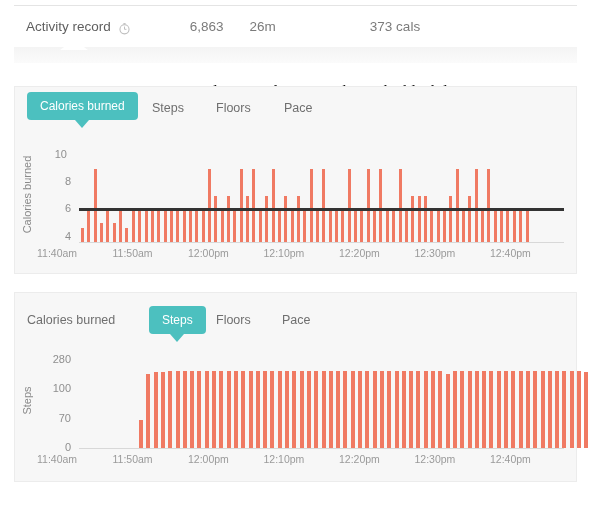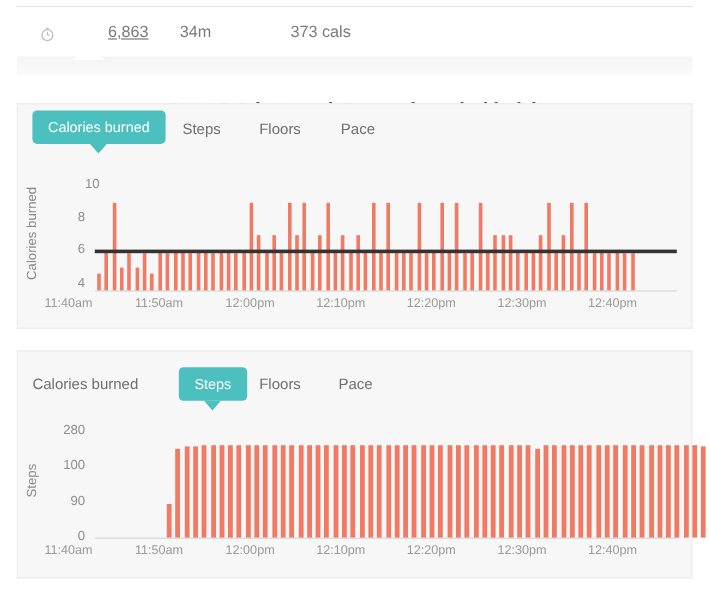--- a/index.html
+++ b/index.html
@@ -19,24 +19,24 @@
   .header-row{
     display:flex;align-items:center;height:41px;padding-left:12px;
     font-size:13.5px;color:#6d6d6d;
   }
   .hdr-title{color:#5f5f5f;font-size:13.5px;}
   .stopwatch{
     display:inline-block;width:13px;height:13px;margin-left:7px;margin-right:0px;
     position:relative;top:2px;
   }
   .stat{color:#7b7b7b;font-size:13.5px;white-space:nowrap;}
-  .s1{margin-left:44px;text-decoration:underline;}
+  .s1{margin-left:59px;}
   .s2{margin-left:50px;}
   .s3{margin-left:26px;}
-  .s4{margin-left:66px;}
+  .s4{margin-left:94px;}
 
   .header-shadow{
     position:absolute;left:14px;top:47px;width:563px;height:16px;
     background:linear-gradient(#f4f4f4,#fbfbfb);
   }
   .tab-pointer{
     position:absolute;left:60px;top:40px;width:0;height:0;
     border-left:14px solid transparent;border-right:14px solid transparent;
     border-bottom:10px solid #ffffff;
   }
@@ -119,30 +119,31 @@
   #arrow-1{left:330px;top:120px;}
   #arrow-2{left:420px;top:127px;}
 </style>
 </head>
 <body>
 
 <div class="top-rule"></div>
 
 <div class="header-card">
   <div class="header-row">
+    <span class="hdr-title">Activity record</span>
     <span class="stopwatch">
       <svg width="13" height="13" viewBox="0 0 16 16">
         <circle cx="8" cy="9" r="5.6" fill="none" stroke="#bdbdbd" stroke-width="1.3"></circle>
         <line x1="8" y1="9" x2="8" y2="5.6" stroke="#bdbdbd" stroke-width="1.2"></line>
         <line x1="8" y1="9" x2="10.4" y2="9" stroke="#bdbdbd" stroke-width="1.2"></line>
         <rect x="6.6" y="1.4" width="2.8" height="1.5" fill="#bdbdbd"></rect>
       </svg>
     </span>
     <span class="stat s1">6,863</span>
-    <span class="stat s3">34m</span>
+    <span class="stat s3">26m</span>
     <span class="stat s4">373 cals</span>
   </div>
 </div>
 <div class="header-shadow"></div>
 <div class="tab-pointer-shadow"></div>
 <div class="tab-pointer"></div>
 
 <div class="ann-title">VAM 7 Calories and Greater above the black line</div>
 <div class="ann-num" id="ann-num-1">3</div>
 <div class="ann-num" id="ann-num-2">3</div>
@@ -165,21 +166,21 @@
     <div class="tab tab-active" id="cal-tab-calories">Calories burned</div>
     <div class="tab" id="cal-tab-steps">Steps</div>
     <div class="tab" id="cal-tab-floors">Floors</div>
     <div class="tab" id="cal-tab-pace">Pace</div>
   </div>
   <div class="chart-wrap" id="chart-cal">
       <div class="ylabel" style="left: 6px; top: 155px; width: 95px; text-align: center;">Calories burned</div>
       <div class="ytick" style="left: 30px; top: 142.571px;">4</div>
       <div class="ytick" style="left: 30px; top: 115.429px;">6</div>
       <div class="ytick" style="left: 30px; top: 88.2857px;">8</div>
-      <div class="ytick" style="left: 42px; top: 61.1429px;">10</div>
+      <div class="ytick" style="left: 26px; top: 61.1429px;">10</div>
       <div class="axisline" style="left: 64px; top: 155px; width: 485px;"></div>
       <div class="plot" style="left: 64px; top: 60px; width: 485px; height: 95px;">
         <div class="bar" style="left: 2px; width: 3px; height: 13.5714px; background: rgb(240, 122, 99);"></div>
         <div class="bar" style="left: 8.35px; width: 3px; height: 32.5714px; background: rgb(240, 122, 99);"></div>
         <div class="bar" style="left: 14.7px; width: 3px; height: 73.2857px; background: rgb(240, 122, 99);"></div>
         <div class="bar" style="left: 21.05px; width: 3px; height: 19px; background: rgb(240, 122, 99);"></div>
         <div class="bar" style="left: 27.4px; width: 3px; height: 31.2143px; background: rgb(240, 122, 99);"></div>
         <div class="bar" style="left: 33.75px; width: 3px; height: 19px; background: rgb(240, 122, 99);"></div>
         <div class="bar" style="left: 40.1px; width: 3px; height: 31.2143px; background: rgb(240, 122, 99);"></div>
         <div class="bar" style="left: 46.45px; width: 3px; height: 13.5714px; background: rgb(240, 122, 99);"></div>
@@ -261,21 +262,21 @@
 <div class="panel" id="panel-steps">
   <div class="tabbar">
     <div class="tab" id="st-tab-calories">Calories burned</div>
     <div class="tab tab-active" id="st-tab-steps">Steps</div>
     <div class="tab" id="st-tab-floors">Floors</div>
     <div class="tab" id="st-tab-pace">Pace</div>
   </div>
   <div class="chart-wrap" id="chart-steps">
       <div class="ylabel" style="left: 6px; top: 155px; width: 95px; text-align: center;">Steps</div>
       <div class="ytick" style="left: 30px; top: 148px;">0</div>
-      <div class="ytick" style="left: 30px; top: 118.679px;">90</div>
+      <div class="ytick" style="left: 30px; top: 118.679px;">70</div>
       <div class="ytick" style="left: 30px; top: 89.358px;">100</div>
       <div class="ytick" style="left: 30px; top: 60.037px;">280</div>
       <div class="axisline" style="left: 64px; top: 155px; width: 485px;"></div>
       <div class="plot" style="left: 64px; top: 60px; width: 485px; height: 95px;">
         <div class="bar" style="left: 60px; width: 4px; height: 28.1481px; background: rgb(240, 122, 99);"></div>
         <div class="bar" style="left: 67.3px; width: 4px; height: 73.8889px; background: rgb(240, 122, 99);"></div>
         <div class="bar" style="left: 74.6px; width: 4px; height: 75.6481px; background: rgb(240, 122, 99);"></div>
         <div class="bar" style="left: 81.9px; width: 4px; height: 76.2346px; background: rgb(240, 122, 99);"></div>
         <div class="bar" style="left: 89.2px; width: 4px; height: 76.821px; background: rgb(240, 122, 99);"></div>
         <div class="bar" style="left: 96.5px; width: 4px; height: 76.821px; background: rgb(240, 122, 99);"></div>

